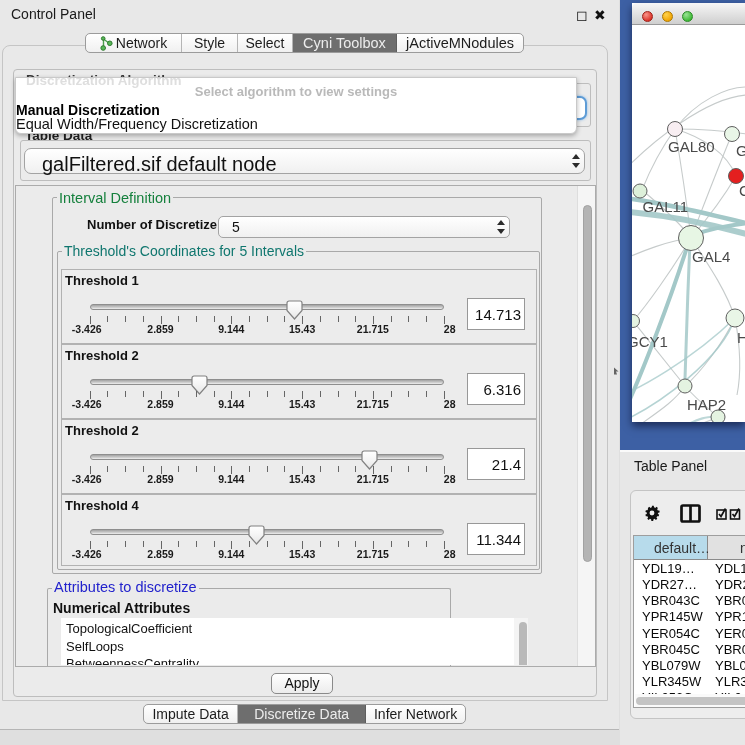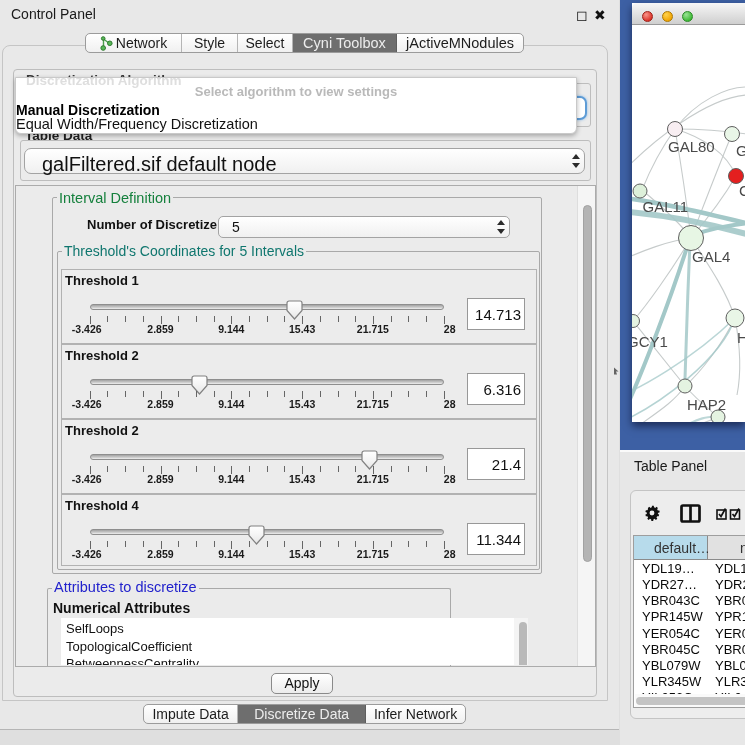--- a/index.html
+++ b/index.html
@@ -370,22 +370,22 @@
               <span style="left:310.9px;">21.715</span>
               <span style="left:387.7px;">28</span>
             </div>
             <div class="vbox">11.344</div>
           </div>
         </div>
       <div id="g-attr" class="abs tborder">
           <span class="ttitle">Attributes to discretize</span>
         <div id="na-label" class="abs">Numerical Attributes</div>
         <div id="alist" class="abs">
+            <div>TopologicalCoefficient</div>
             <div>SelfLoops</div>
-            <div>TopologicalCoefficient</div>
             <div>BetweennessCentrality</div>
           </div>
         <div id="alist-track" class="abs"></div>
           <div id="alist-sb" class="abs"></div>
       </div>
       <div id="vsb" class="abs">
           <div class="thumb"></div>
         </div>
     </div>
 

